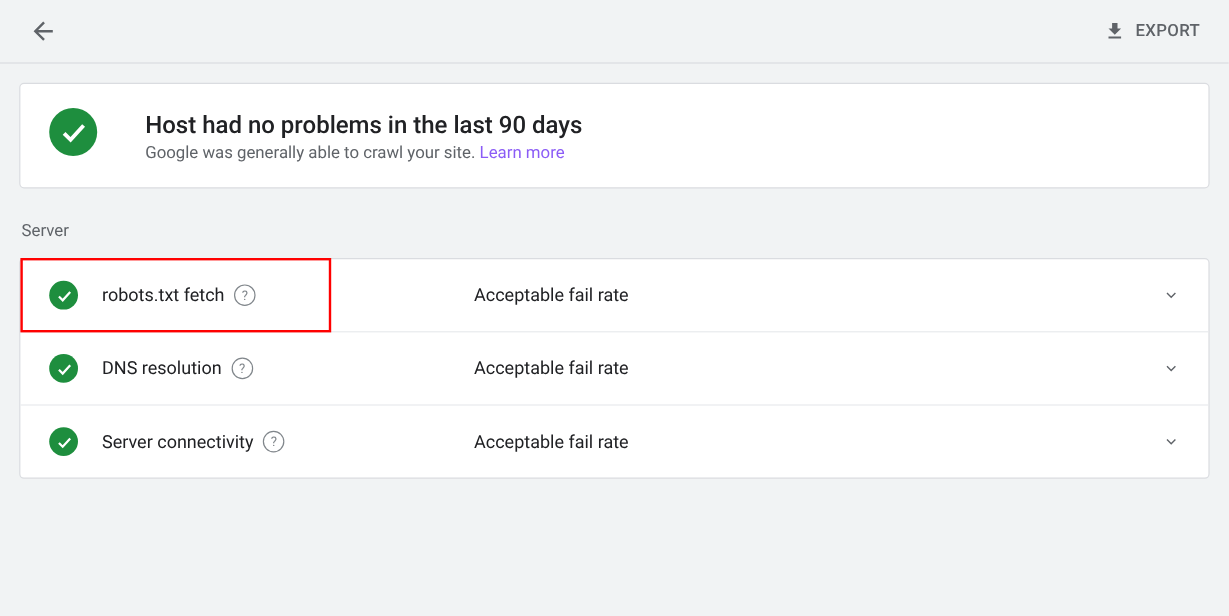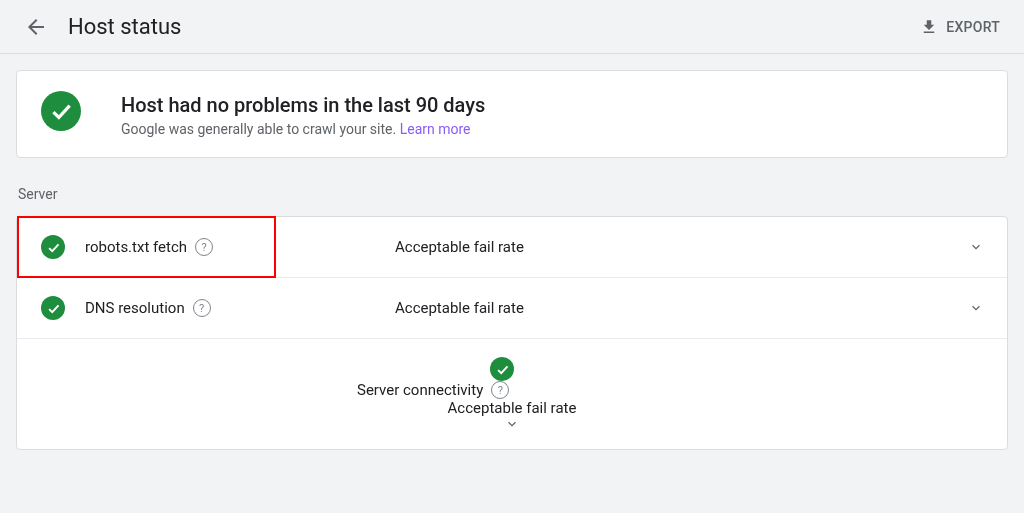--- a/index.html
+++ b/index.html
@@ -116,21 +116,20 @@
     .detail-row {
       display: flex;
       align-items: center;
       padding: 18px 24px;
       border-bottom: 1px solid #e8eaed;
       cursor: pointer;
       position: relative;
     }
     .detail-row:last-child {
       border-bottom: none;
-      flex-direction: column;
     }
     .detail-row.highlighted::before {
       content: '';
       position: absolute;
       top: -1px;
       left: 0px;
       width: 255px;
       height: 58px;
       border: 2px solid #ff0000;
       pointer-events: none;
@@ -196,21 +195,20 @@
 </head>
 <body>
 
 <div class="header">
   <div class="header-left">
     <div class="back-arrow">
       <svg viewBox="0 0 24 24" width="24" height="24">
         <path d="M20 11H7.83l5.59-5.59L12 4l-8 8 8 8 1.41-1.41L7.83 13H20v-2z" fill="#5f6368"></path>
       </svg>
     </div>
-    <div class="page-title">Host status</div>
   </div>
   <div class="export-button">
     <svg viewBox="0 0 24 24" width="18" height="18">
       <path d="M19 9h-4V3H9v6H5l7 7 7-7zM5 18v2h14v-2H5z" fill="#5f6368"></path>
     </svg>
     <span>EXPORT</span>
   </div>
 </div>
 
 <div class="content">

